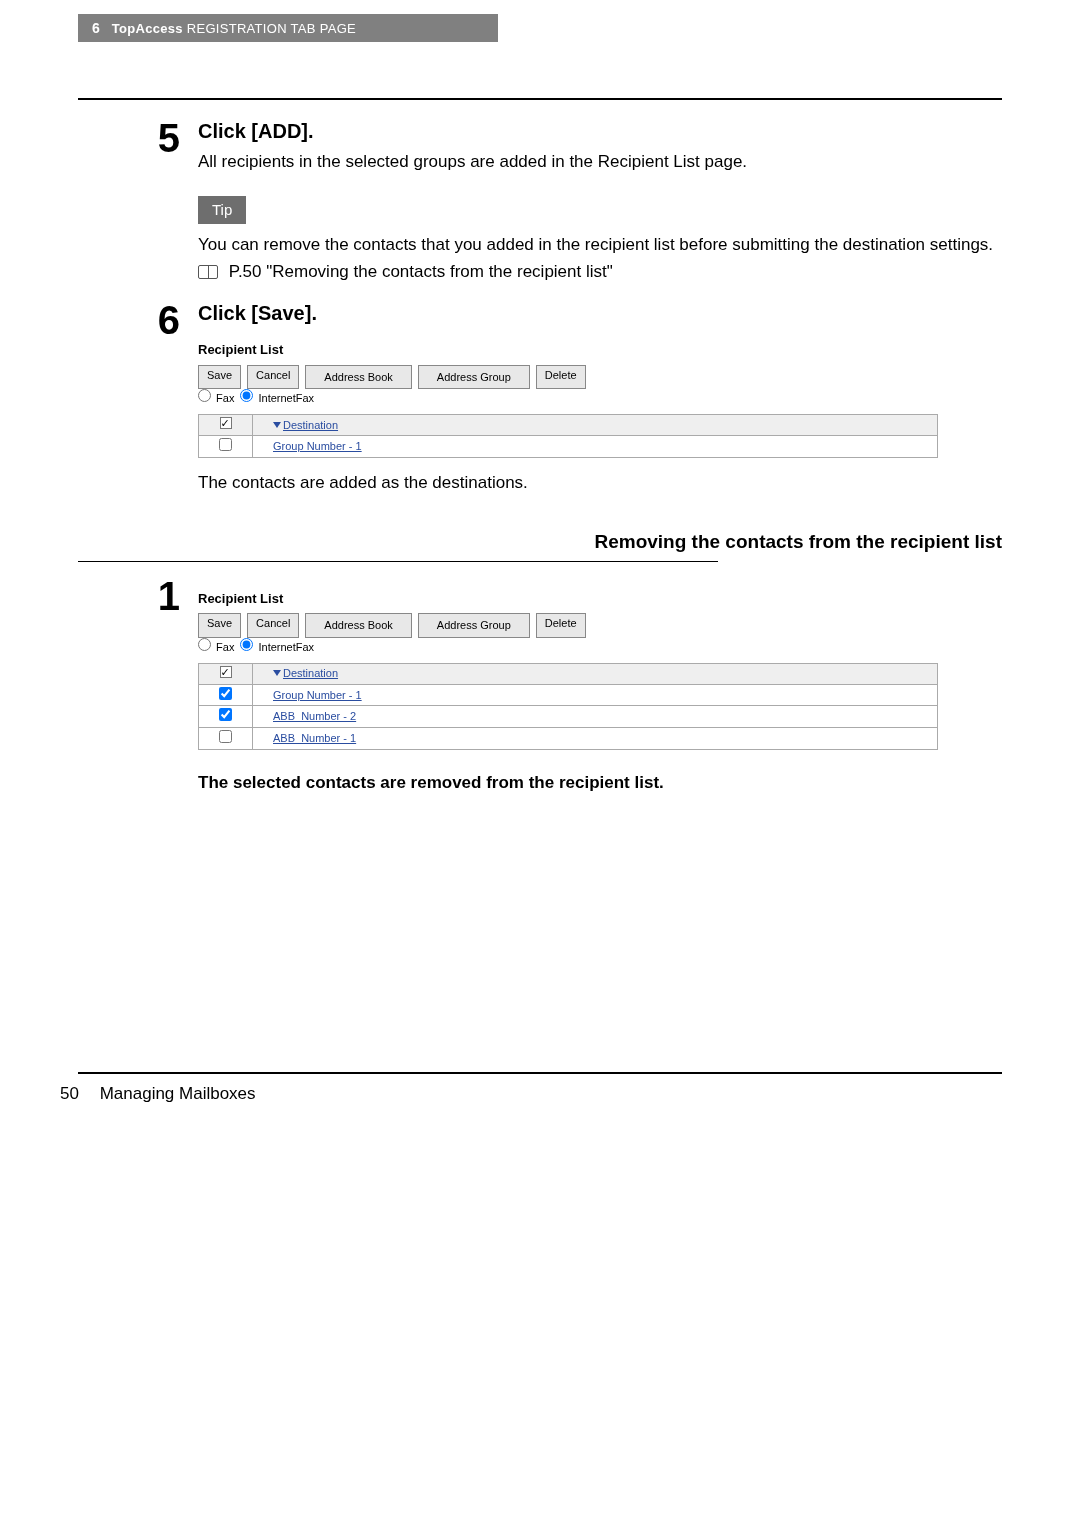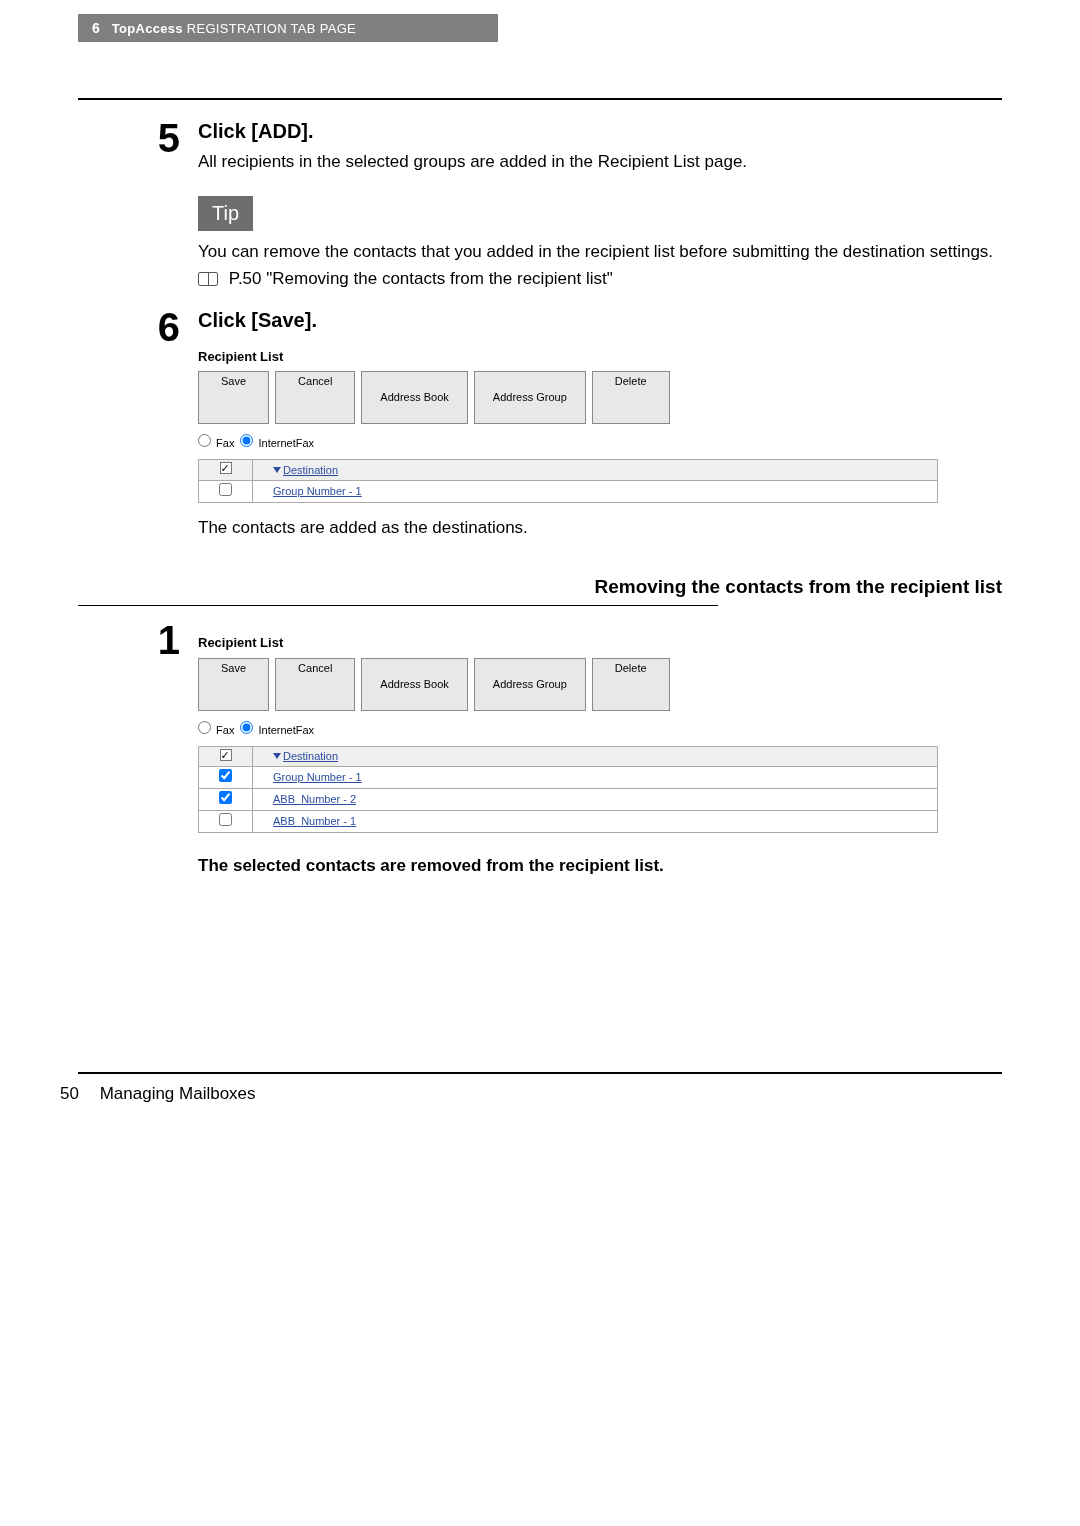--- a/index.html
+++ b/index.html
@@ -13,34 +13,34 @@
   .header-bar .chnum { font-weight: bold; margin-right: 8px; }
   .header-bar .chtitle { letter-spacing: 0.3px; font-weight: bold; font-size: 13px; }
   .header-bar .chtitle .light { font-weight: normal; }
   .top-rule { position: absolute; left: 78px; top: 98px; width: 924px; border-top: 2px solid #000; }
   .content { position: absolute; left: 78px; top: 118px; width: 924px; }
   .step { display: flex; }
   .step-num { width: 120px; text-align: right; font-size: 40px; font-weight: bold; line-height: 1; padding-right: 18px; font-family: Arial, sans-serif; }
   .step-body { flex: 1; font-size: 17px; line-height: 1.35; }
   .step-title { font-size: 20px; font-weight: bold; }
   .step-desc { font-size: 17px; margin-top: 6px; }
-  .tip-box { display: inline-block; background: #6e6e6e; color: #fff; font-size: 20px; padding: 4px 14px; margin-top: 22px; }
+  .tip-box { display: inline-block; background: #6e6e6e; color: #fff; font-size: 15px; padding: 4px 14px; margin-top: 22px; }
   .tip-text { font-size: 17px; margin-top: 10px; }
   .book-ref { margin-top: 4px; font-size: 17px; }
   .book-ref .book-icon { display: inline-block; width: 20px; height: 14px; border: 1.5px solid #555; border-radius: 2px; position: relative; top: 2px; margin-right: 6px; background: linear-gradient(#fff,#fff) left/50% 100% no-repeat, linear-gradient(#fff,#fff) right/50% 100% no-repeat; }
   .book-ref .book-icon::after { content: ""; position: absolute; left: 50%; top: 0; bottom: 0; width: 1px; background: #555; }
   .result-text { font-size: 17px; margin-top: 14px; }
 
   
   .rl-panel { margin-top: 14px; width: 740px; }
   .rl-title { font-size: 13px; font-weight: bold; margin-bottom: 6px; }
   .rl-btnrow { display: flex; gap: 6px; }
-  .rl-btn { font-size: 11px; color: #000; background: #e8e8e8; border: 1px solid #888; padding: 2px 22px; cursor: default; display: inline-block; }
-  .rl-btn.wide { padding: 18px 18px; }
-  .rl-radio-row { font-size: 11px; margin-top: 10px; display: flex; align-items: center; gap: 6px; }
+  .rl-btn { font-size: 11px; color: #000; background: #e8e8e8; border: 1px solid #888; padding: 2px 8px; cursor: default; display: inline-block; }
+  .rl-btn.wide { padding: 4px 18px; }
+  .rl-radio-row { font-size: 11px; display: flex; align-items: center; gap: 6px; }
   .rl-radio-row input[type=radio] { margin-right: 2px; }
   .rl-table { margin-top: 8px; border: 1px solid #8a8a8a; width: 100%; font-size: 11px; border-collapse: collapse; }
   .rl-table td, .rl-table th { border: 1px solid #aaa; padding: 2px 20px; text-align: left; }
   .rl-table th { background: #efefef; font-weight: normal; }
   .rl-table th.chk { width: 26px; text-align: center; background: #efefef; }
   .rl-table td.chk { width: 26px; text-align: center; }
   .rl-link { color: #2a4da0; text-decoration: underline; cursor: default; }
   .rl-triangle { display: inline-block; width: 0; height: 0; border-left: 4px solid transparent; border-right: 4px solid transparent; border-top: 6px solid #2a4da0; margin-right: 2px; position: relative; top: -1px; }
   .rl-headcb { display:inline-block; width:12px; height:12px; border:1px solid #777; background:#fff; position:relative; }
   .rl-headcb::after { content:"✓"; font-size:11px; position:absolute; left:0; top:-2px; color:#000; }

